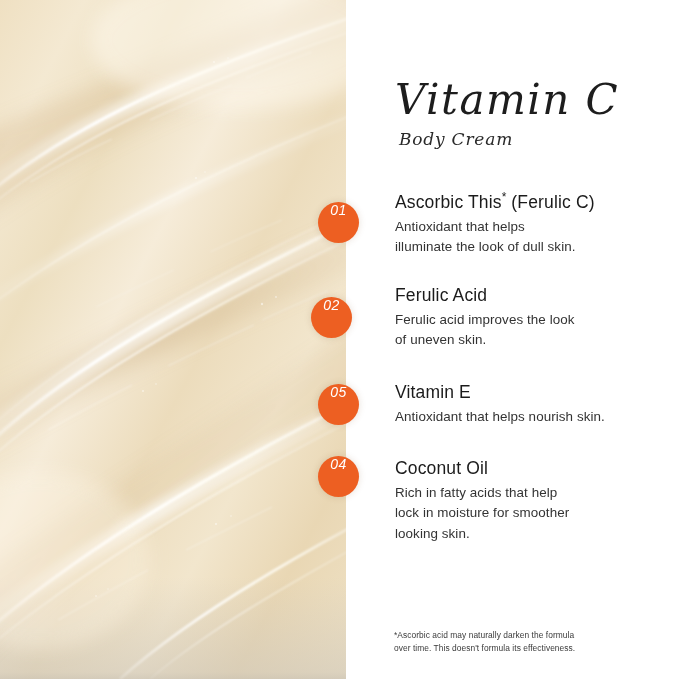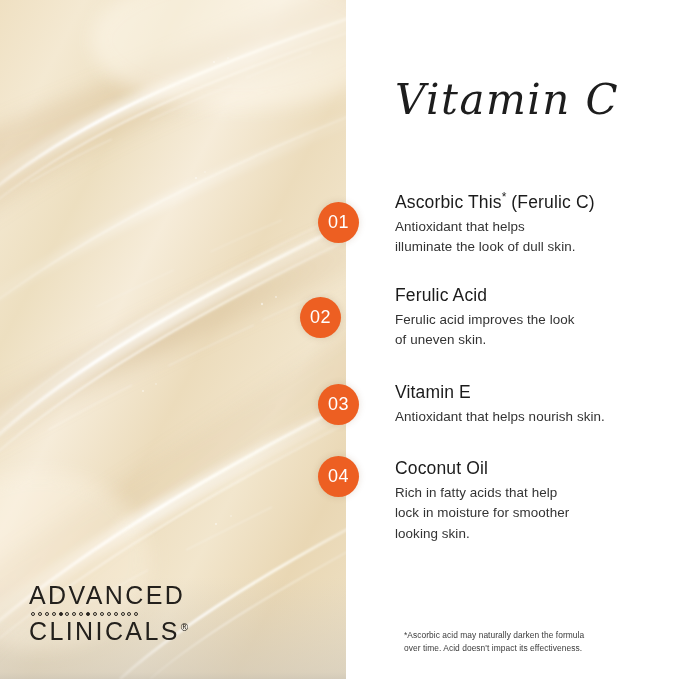--- a/index.html
+++ b/index.html
@@ -82,28 +82,29 @@
   .ing-1 { top:190px; }
   .ing-2 { top:285px; }
   .ing-3 { top:382px; }
   .ing-4 { top:458px; }
 
   
   .badge {
     position:absolute;
     width:41px; height:41px;
     border-radius:50%;
-    display:flex; align-items:center; justify-content:center;
+    display:flex; justify-content:center;
     color:#ffffff;
-    font-size:18px;
+    font-size:14px;
     letter-spacing:0.4px;
     box-shadow:0 0 7px rgba(120,80,40,0.18);
+    font-style:italic;
   }
   .badge-1 { left:318px; top:202px; }
-  .badge-2 { left:300px; top:297px; }
+  .badge-2 { left:311px; top:297px; }
   .badge-3 { left:318px; top:384px; }
   .badge-4 { left:318px; top:456px; }
 
   
   .logo { position:absolute; left:29px; bottom:34px; width:180px; }
   .logo-line {
     font-size:25px;
     letter-spacing:2.4px;
     color:#23201c;
     line-height:1.08;
@@ -120,21 +121,21 @@
   .logo-dots i.filled { background:#2a2622; }
 
   
   .footnote {
     position:absolute; left:394px; top:629px; width:240px;
     font-size:8.4px;
     color:#3a3a3a;
     line-height:1.5;
     letter-spacing:0.06px;
   }
-  .footnote div { white-space:nowrap;margin-left:10px; }
+  .footnote div { white-space:nowrap; }
 </style>
 </head>
 <body>
 
 <div id="page">
 
   <div class="cream-panel">
     <svg width="346" height="679" viewBox="0 0 346 679">
       <defs>
         <linearGradient id="ridge" x1="0" y1="1" x2="1" y2="0">
@@ -225,20 +226,21 @@
         <ellipse cx="240" cy="40" rx="150" ry="70" fill="#fffaf0"></ellipse>
         <ellipse cx="40" cy="560" rx="110" ry="90" fill="#fdf6e8" opacity="0.7"></ellipse>
       </g>
     </svg>
   </div>
 
   <div class="content">
 
     <div class="title-block">
       <div class="title">Vitamin C</div>
+      <div class="subtitle">Body Cream</div>
     </div>
 
     <div class="ing ing-1">
       <div class="ing-name"><span>Ascorbic This</span><span class="star">*</span><span> (Ferulic C)</span></div>
       <div class="ing-desc">
         <div>Antioxidant that helps</div>
         <div>illuminate the look of dull skin.</div>
       </div>
     </div>
 
@@ -268,50 +270,25 @@
 
   </div>
 
   <div class="badge badge-1" style="background: rgb(237, 95, 34);">
     <span>01</span>
   </div>
   <div class="badge badge-2" style="background: rgb(237, 95, 34);">
     <span>02</span>
   </div>
   <div class="badge badge-3" style="background: rgb(237, 95, 34);">
-    <span>03</span>
+    <span>05</span>
   </div>
   <div class="badge badge-4" style="background: rgb(237, 95, 34);">
     <span>04</span>
   </div>
 
-  <div class="logo">
-    <div class="logo-line">ADVANCED</div>
-    <div class="logo-dots">
-        <i></i>
-        <i></i>
-        <i></i>
-        <i></i>
-        <i class="filled"></i>
-        <i></i>
-        <i></i>
-        <i></i>
-        <i class="filled"></i>
-        <i></i>
-        <i></i>
-        <i></i>
-        <i></i>
-        <i></i>
-        <i></i>
-        <i></i>
-      </div>
-    <div class="logo-line logo-line-2">
-      <span>CLINICALS</span>
-      <span class="logo-reg">®</span>
-    </div>
-  </div>
 
   <div class="footnote">
     <div>*Ascorbic acid may naturally darken the formula</div>
-    <div>over time. Acid doesn't impact its effectiveness.</div>
+    <div>over time. This doesn't formula its effectiveness.</div>
   </div>
 
 </div>
 
 </body></html>

